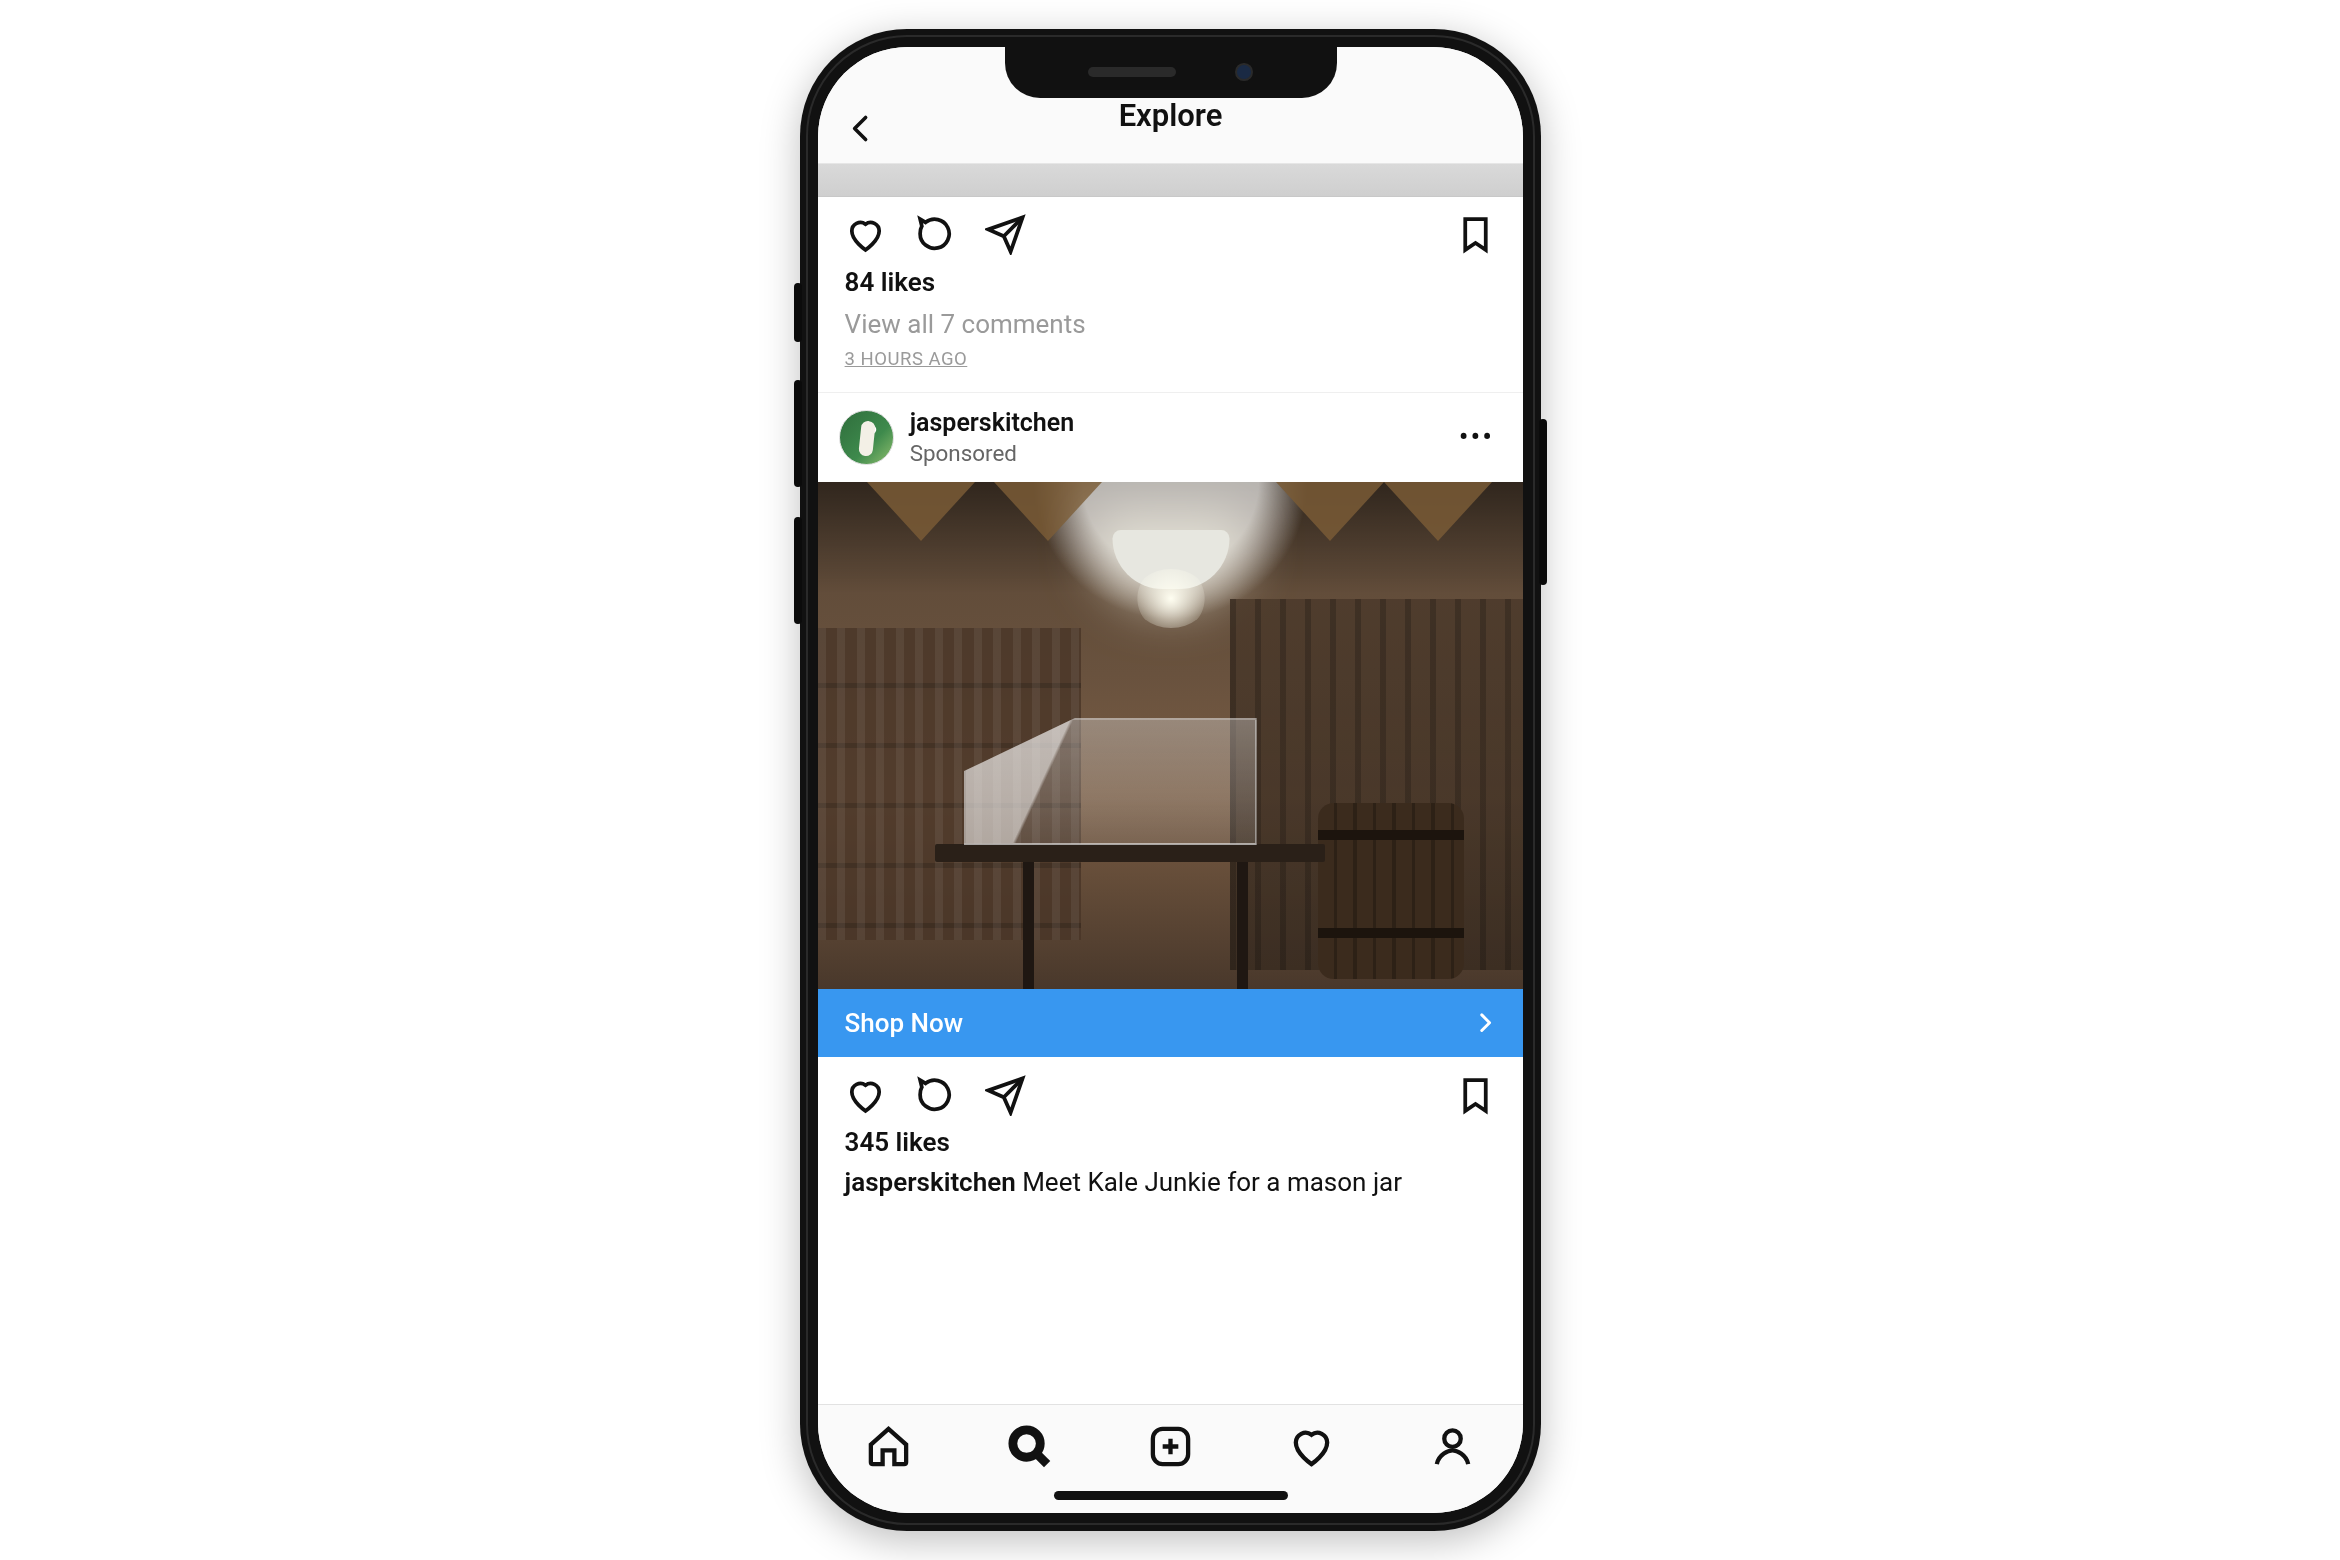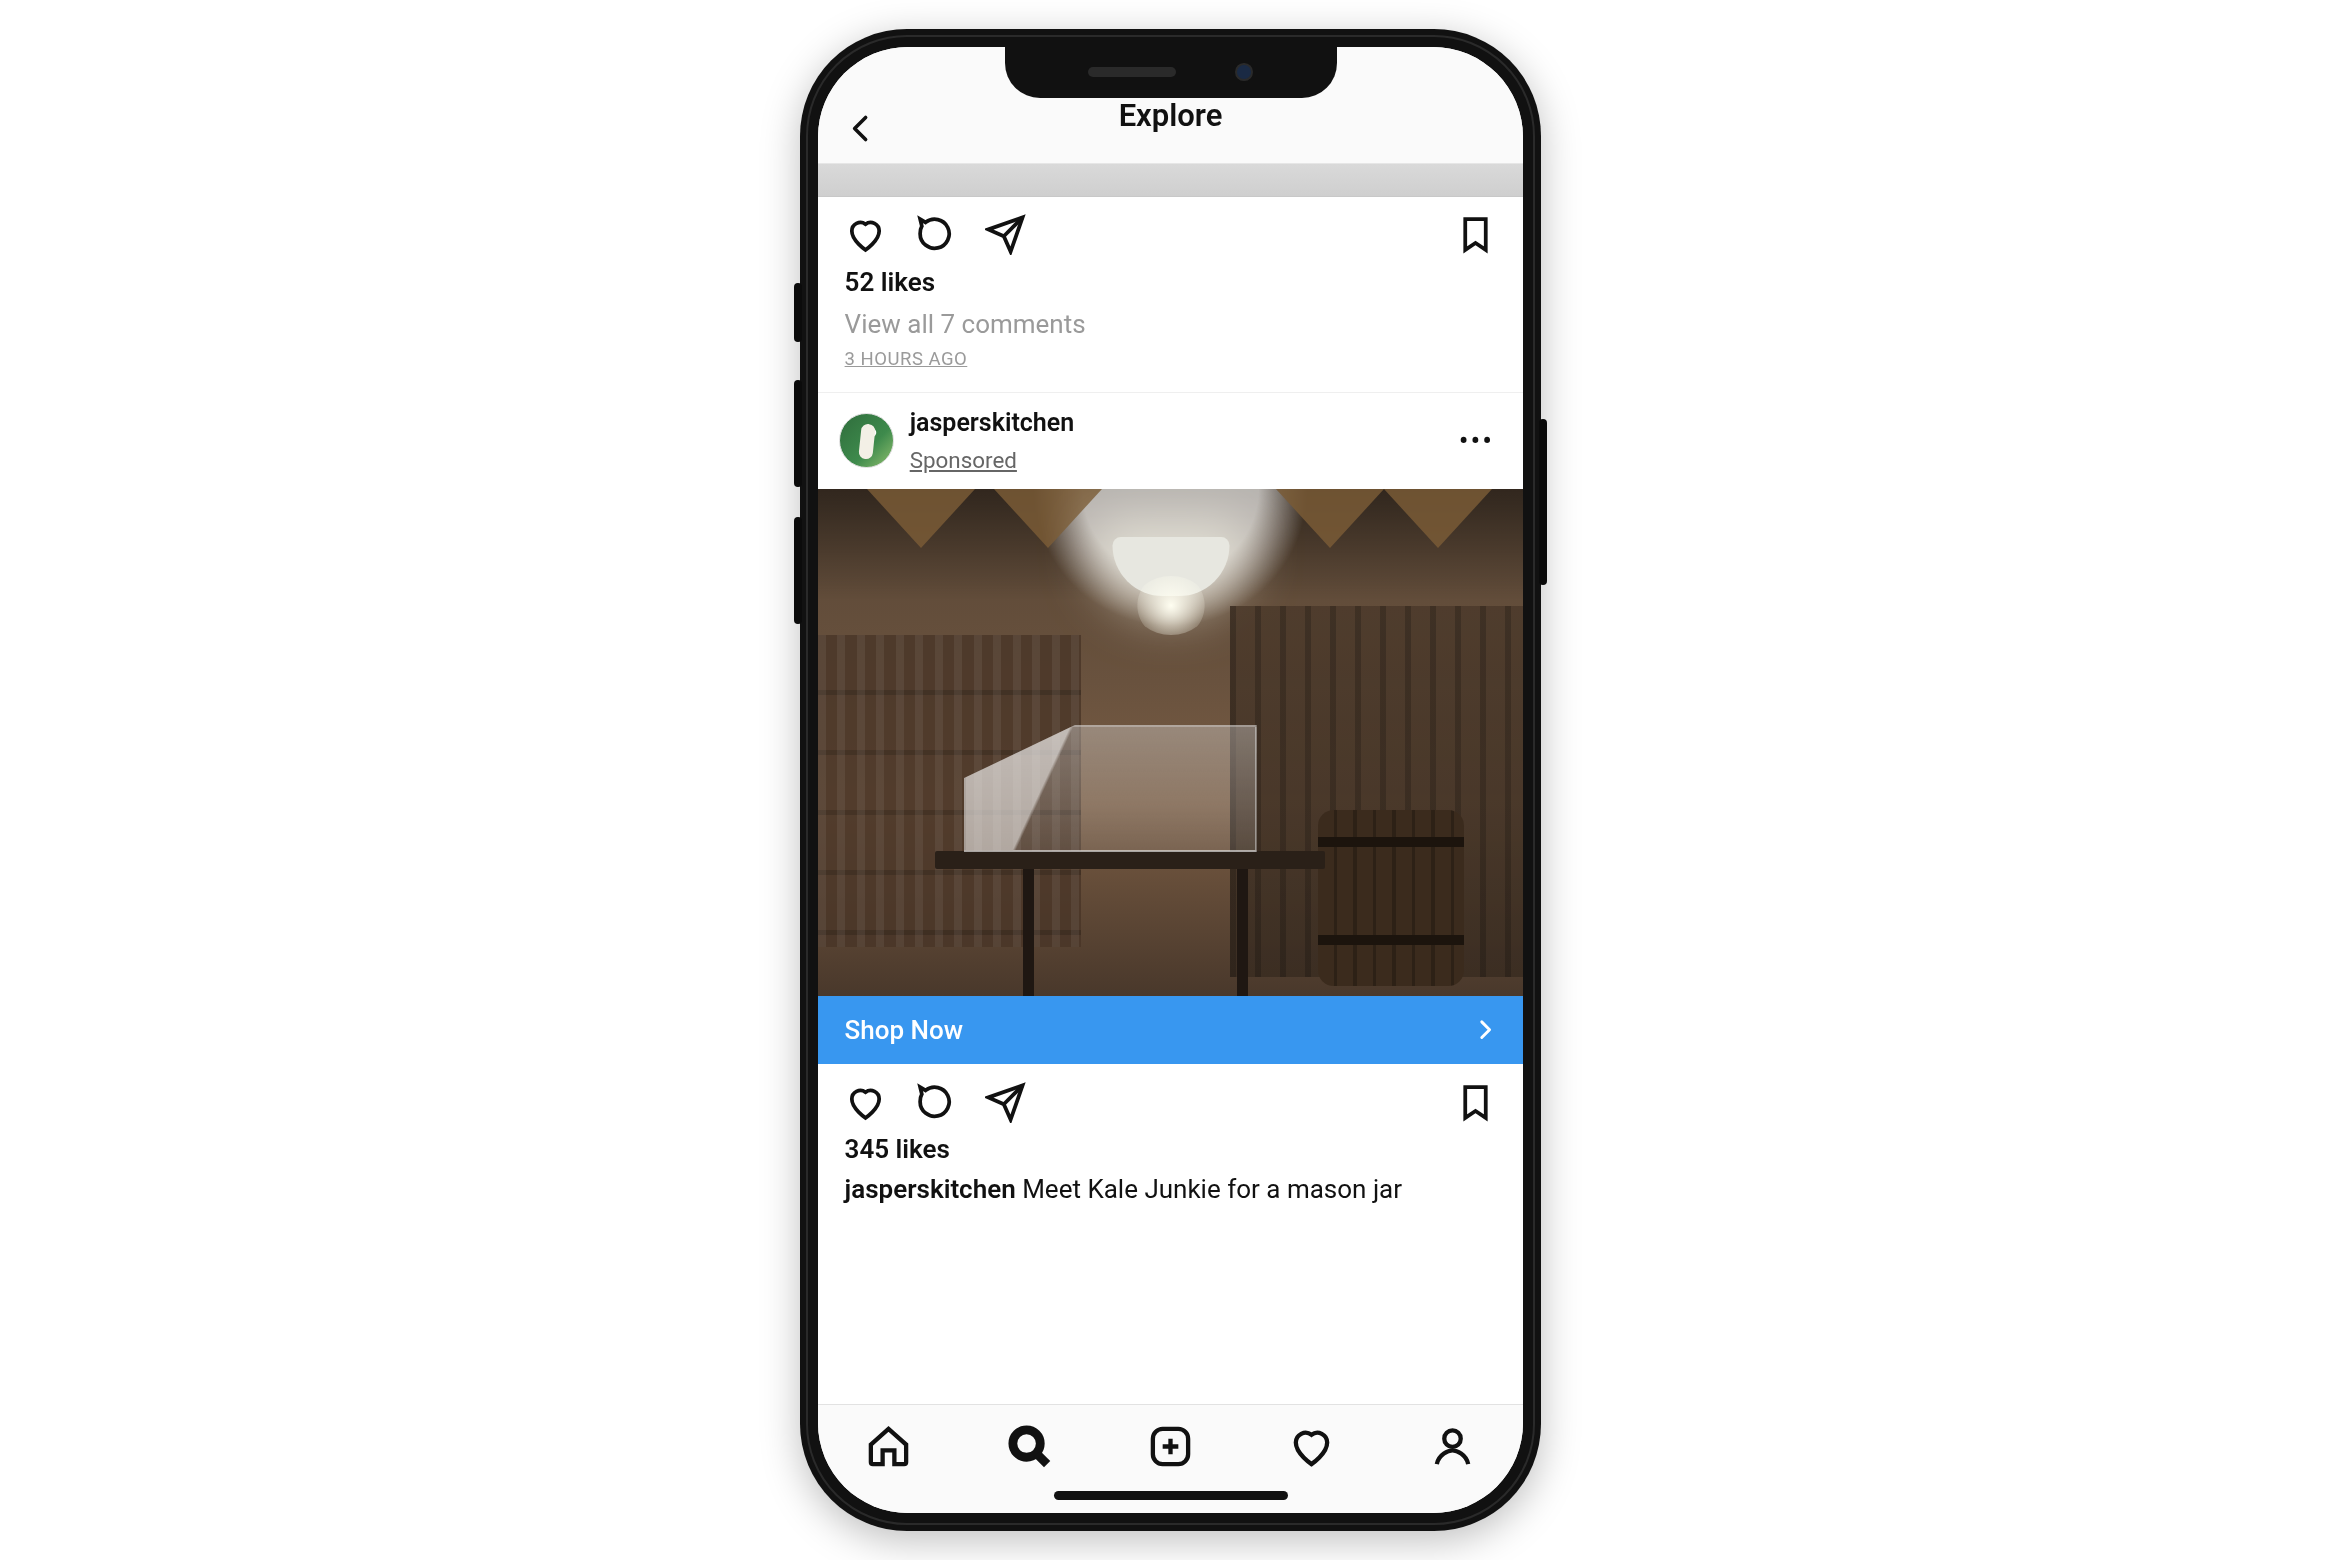--- a/index.html
+++ b/index.html
@@ -96,21 +96,21 @@
                 linear-gradient(135deg,#2f6d3c 0%, #3e8a4c 60%, #8fbf6e 100%);
     position:relative;
     border:1px solid #ddd;
   }
   .avatar::after{
     content:""; position:absolute; left:19.5px; top:9.8px; width:13.7px; height:35px;
     background:#f3f0e6; border-radius:6.8px; transform:rotate(6deg);
   }
   .post-head .names { flex:1; }
   .post-head .uname { font-size:25px; font-weight:600; color:#111; }
-  .post-head .sub   { font-size:22.4px; color:#666; margin-top:10px;text-decoration:underline; }
+  .post-head .sub   { font-size:22.4px; color:#666; margin-top:3px; }
   .more-dots { font-size:29px; letter-spacing:2px; color:#111; padding:0 7.8px; }
 
   
   .post-image {
     width:100%; height:507px; position:relative; overflow:hidden;
     background:
       radial-gradient(circle at 50% 0%, rgba(255,255,255,.65) 0 88px, transparent 137px),
       linear-gradient(180deg, rgba(0,0,0,.45) 0%, rgba(0,0,0,0) 22%),
       linear-gradient(180deg, #5a4634 0%, #6a523d 38%, #7a5c42 62%, #4a382a 100%);
     filter:saturate(.95);
@@ -242,21 +242,21 @@
             </svg>
         </span>
         <span class="spacer"></span>
         <span class="icon">
           <svg viewBox="0 0 24 24">
               <path d="M6 3h12v18l-6-4-6 4z"></path>
             </svg>
         </span>
       </div>
 
-      <div class="likes">52 likes</div>
+      <div class="likes">84 likes</div>
       <div class="view-comments">View all 7 comments</div>
       <div class="timestamp">3 HOURS AGO</div>
 
       <div class="divider"></div>
 
       <div class="post-head">
         <div class="avatar"></div>
         <div class="names">
           <div class="uname">jasperskitchen</div>
           <div class="sub">Sponsored</div>

